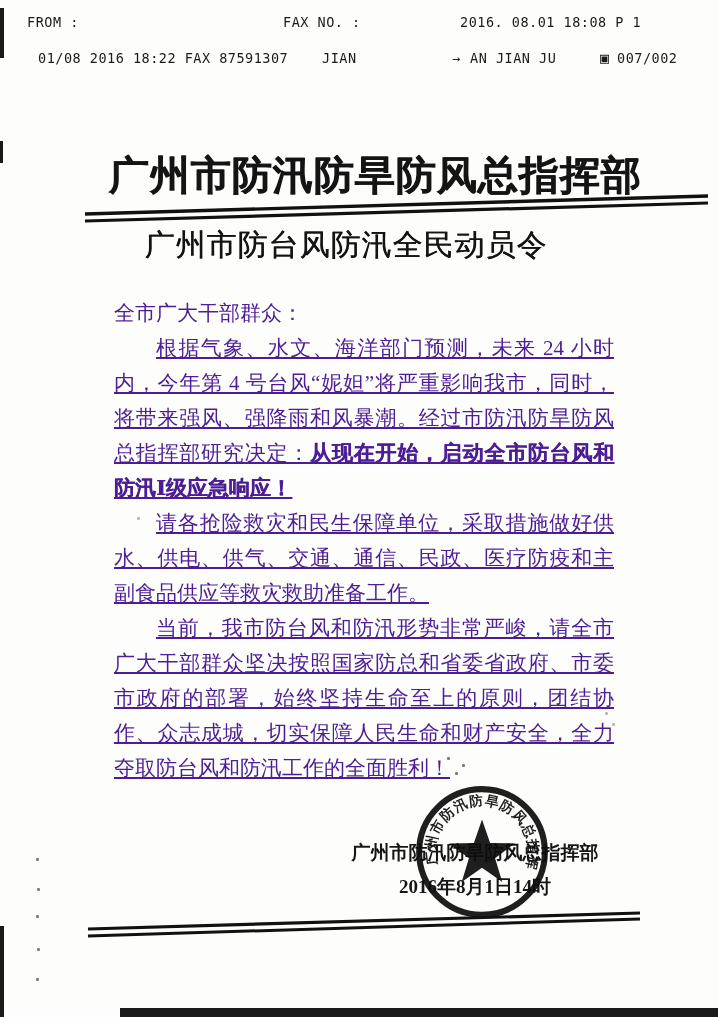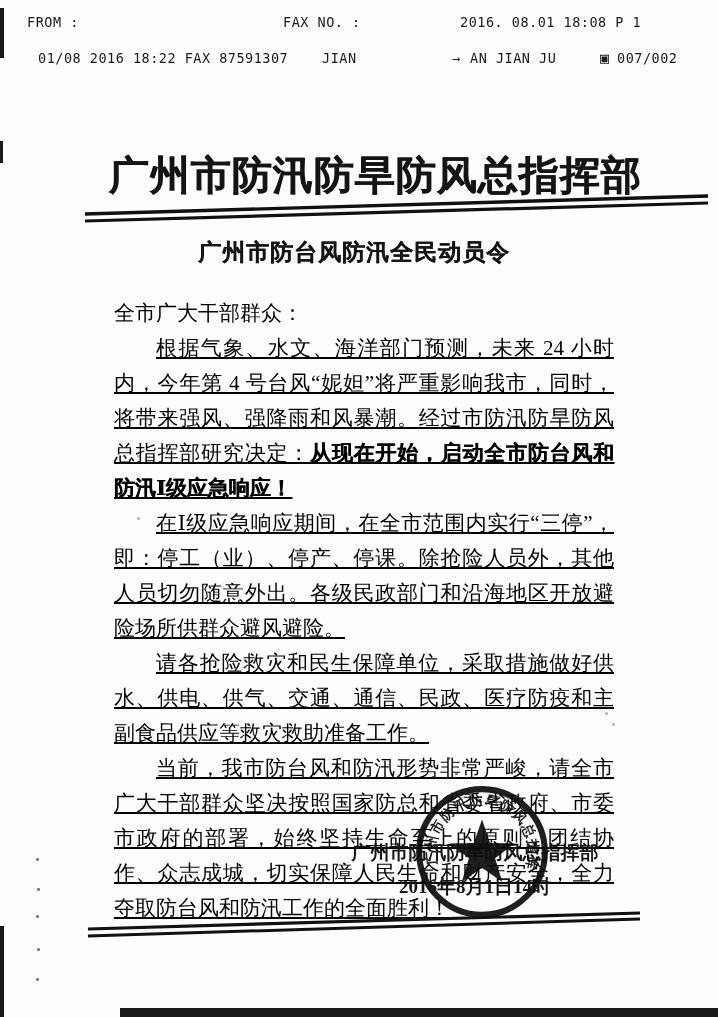--- a/index.html
+++ b/index.html
@@ -25,32 +25,32 @@
   .doc-title{
     position:absolute;top:150px;left:90px;width:570px;
     margin:0;text-align:center;
     font-size:40px;line-height:52px;font-weight:900;
     letter-spacing:1px;
     text-shadow:.8px 0 0 currentColor;
     white-space:nowrap;
   }
   .doc-subtitle{
     position:absolute;top:228px;left:36px;width:620px;
-    margin:8px;text-align:center;
-    font-size:23px;line-height:34px;font-weight:bold;
+    margin:0;text-align:center;
+    font-size:30px;line-height:34px;font-weight:normal;
     letter-spacing:1px;
     text-shadow:.4px 0 0 currentColor;
     white-space:nowrap;
   }
   
   .doc-body{
     position:absolute;top:296px;left:114px;width:500px;
     font-size:21px;line-height:35px;
     text-align:justify;
-    color:#000000;
+    color:#4c1d95;
   }
   .doc-body p{margin:0;}
   .doc-body p.indent{text-indent:2em;text-decoration:underline;}
   .seg-bold{font-weight:bold;text-shadow:.5px 0 0 currentColor;}
   
   .signature{
     position:absolute;top:836px;left:330px;width:290px;
     text-align:center;font-size:19px;line-height:34px;
     color:#161616;font-weight:600;
     white-space:nowrap;
@@ -83,21 +83,20 @@
   <svg class="abs" style="left:78px;top:194px" width="635" height="34">
     <line x1="7" y1="20" x2="630" y2="2" stroke="#111" stroke-width="3.4"></line>
     <line x1="7" y1="27" x2="630" y2="9" stroke="#111" stroke-width="3.2"></line>
   </svg>
 
   <h2 class="doc-subtitle">广州市防台风防汛全民动员令</h2>
 
   <div class="doc-body">
       <p><span>全市广大干部群众：</span></p>
       <p class="indent"><span>根据气象、水文、海洋部门预测，未来 24 小时内，今年第 4 号台风“妮妲”将严重影响我市，同时，将带来强风、强降雨和风暴潮。经过市防汛防旱防风总指挥部研究决定：</span><span class="seg-bold">从现在开始，启动全市防台风和防汛Ⅰ级应急响应！</span></p>
-      <p class="indent"><span>在Ⅰ级应急响应期间，在全市范围内实行“三停”，即：停工（业）、停产、停课。除抢险人员外，其他人员切勿随意外出。各级民政部门和沿海地区开放避险场所供群众避风避险。</span></p>
       <p class="indent"><span>请各抢险救灾和民生保障单位，采取措施做好供水、供电、供气、交通、通信、民政、医疗防疫和主副食品供应等救灾救助准备工作。</span></p>
       <p class="indent"><span>当前，我市防台风和防汛形势非常严峻，请全市广大干部群众坚决按照国家防总和省委省政府、市委市政府的部署，始终坚持生命至上的原则，团结协作、众志成城，切实保障人民生命和财产安全，全力夺取防台风和防汛工作的全面胜利！</span></p>
     </div>
 
   <div class="signature">
     <div>广州市防汛防旱防风总指挥部</div>
     <div>2016年8月1日14时</div>
   </div>
 
   <svg class="abs" style="left:409px;top:779px;opacity:.92" width="146" height="146" viewBox="0 0 144 144">

